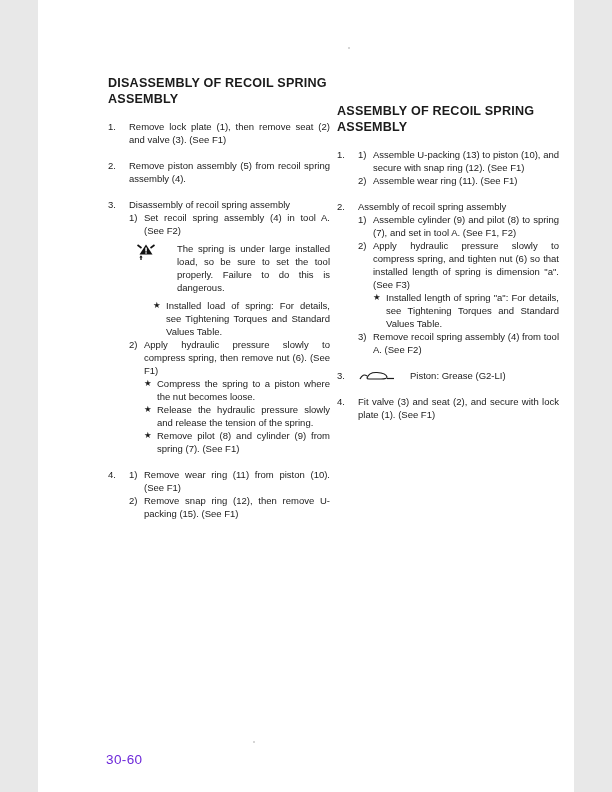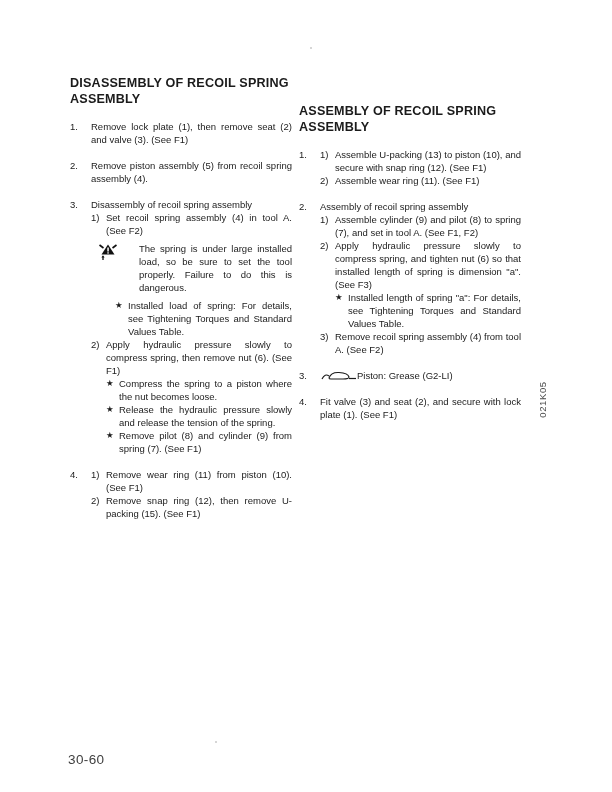--- a/index.html
+++ b/index.html
@@ -1,18 +1,18 @@
 <!DOCTYPE html>
 <html><head>
 <meta charset="utf-8">
 <style>
   html,body { margin:0; padding:0; background:#e8e8e8; }
   .page {
     position:relative;
-    width:612px; height:792px;
+    width:536px; height:792px;
     margin:0 auto;
     background:#ffffff;
     font-family:"Liberation Sans", sans-serif;
     color:#1b1b1b;
     overflow:hidden;
   }
   .col {
     position:absolute; top:76px; width:222px;
     font-size:9.5px; line-height:13px;
     text-align:justify;
@@ -28,27 +28,27 @@
   .sub  { position:relative; padding-left:15px; }
   .sub > .num { position:absolute; left:0; top:0; }
   .note { position:relative; padding-left:13px; }
   .note > .bullet { position:absolute; left:0; top:0; font-size:8.5px; }
   .note-sub  { margin-left:15px; }
   .note-deep { margin-left:24px; }
   .warning { display:flex; gap:20px; margin:5px 0 5px 6px; }
   .warning .wicon { flex:0 0 auto; margin-top:0px; }
   .warning-text { flex:1; text-align:justify; }
   .grease {
-    display:flex; align-items:flex-start; gap:0;
+    display:flex; align-items:flex-start; gap:15px;
     margin:7px 0 7px 1px; text-align:left;
   }
   .grease .gicon { flex:0 0 auto; }
   .pageno {
     position:absolute; left:68px; top:752px;
-    font-size:13.5px; letter-spacing:0.4px; color:#404040;
+    font-size:13.5px; letter-spacing:0.4px; color:#6d28d9;
   }
   .formcode {
     position:absolute; left:524px; top:394px;
     font-size:9.5px; letter-spacing:0.6px; color:#4a4a4a;
     white-space:nowrap;
     transform:rotate(-90deg);
   }
   .dot {
     position:absolute; width:2px; height:2px;
     background:#c9c9c9; border-radius:50%;

